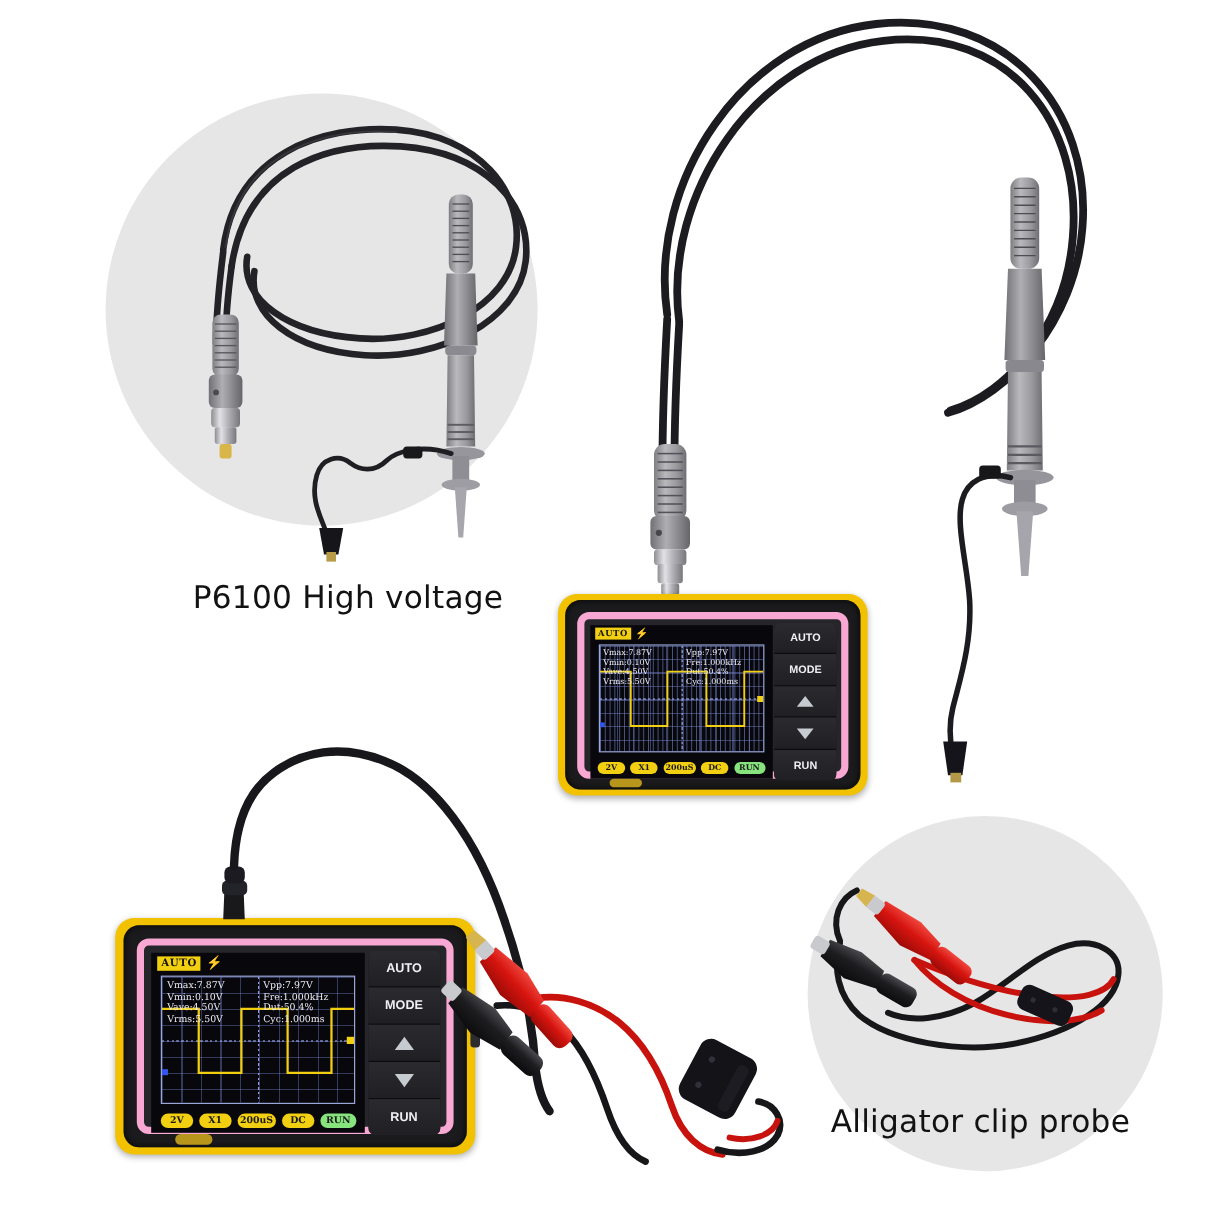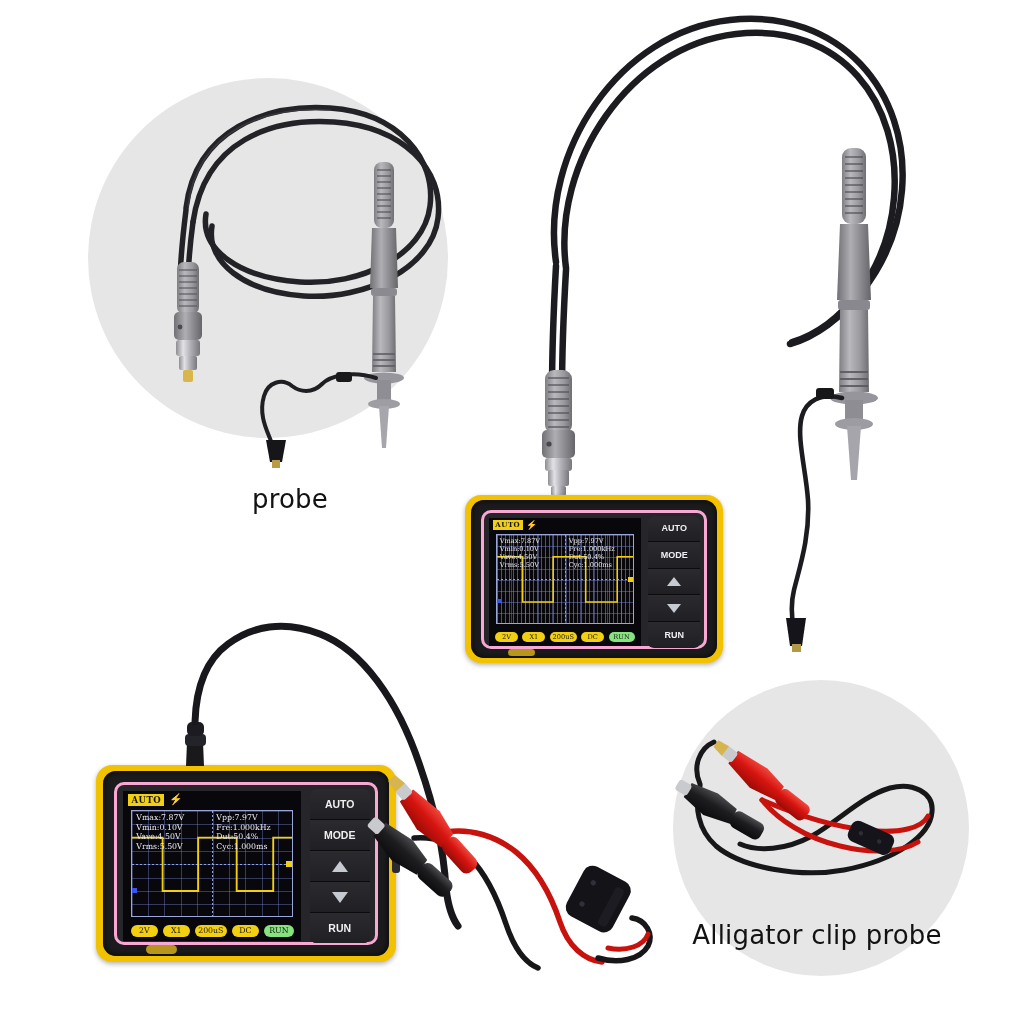--- a/index.html
+++ b/index.html
@@ -45,21 +45,21 @@
     left: 2.3%; top: 3.0%; right: 2.3%; bottom: 3.0%;
     border-radius: 13px;
     background: #1b1b1d;
     box-shadow: inset 0 0 6px rgba(0,0,0,0.9);
   }
   .scope-bezel {
     position: absolute;
     left: 4.0%; top: 6.0%; right: 4.0%; bottom: 6.0%;
     border-radius: 10px;
     background: #25252a;
-    border: 3px solid #f9a8d4;
+    border: 6px solid #f9a8d4;
   }
   
   .tab-top-l, .tab-top-r {
     position: absolute;
     top: 0.2%;
     height: 5%;
     background: #f2c200;
     border-radius: 0 0 6px 6px;
   }
   .tab-top-l { left: 13%; width: 14%; }
@@ -136,21 +136,21 @@
     left: 0; right: 0;
     display: flex;
     justify-content: space-around;
     align-items: center;
   }
   .pill {
     background: #f2cf11;
     color: #1a1a1a;
     border-radius: 999px;
     font-family: "DejaVu Serif", serif;
-    font-weight: 400;
+    font-weight: 700;
     text-align: center;
     display: flex; align-items: center; justify-content: center;
   }
   .pill.run { background: #86e37d; }
 
   
   .keycol {
     position: absolute;
     display: flex;
     flex-direction: column;
@@ -551,20 +551,20 @@
         <circle cx="586" cy="912" r="2.6" fill="#30303a"></circle>
         <rect x="608" y="880" width="10" height="42" rx="4" fill="#1c1c22"></rect>
       </g>
 
       <path d="M598,958 C618,964 640,960 648,946 C654,934 646,920 632,918" fill="none" stroke="#17171a" stroke-width="5.5" stroke-linecap="round"></path>
       <path d="M608,948 C626,952 644,946 648,934" fill="none" stroke="#c7120d" stroke-width="5" stroke-linecap="round"></path>
     </g>
   </svg>
 
   <div class="caption" style="left:140px; top:484px; width:300px;">
-    <div>probe</div>
+    <div>P6100 High voltage</div>
   </div>
 
   <div class="caption" style="left:662px; top:920px; width:310px;">
     <div>Alligator clip probe</div>
   </div>
 
 </div>
 
 </body></html>

